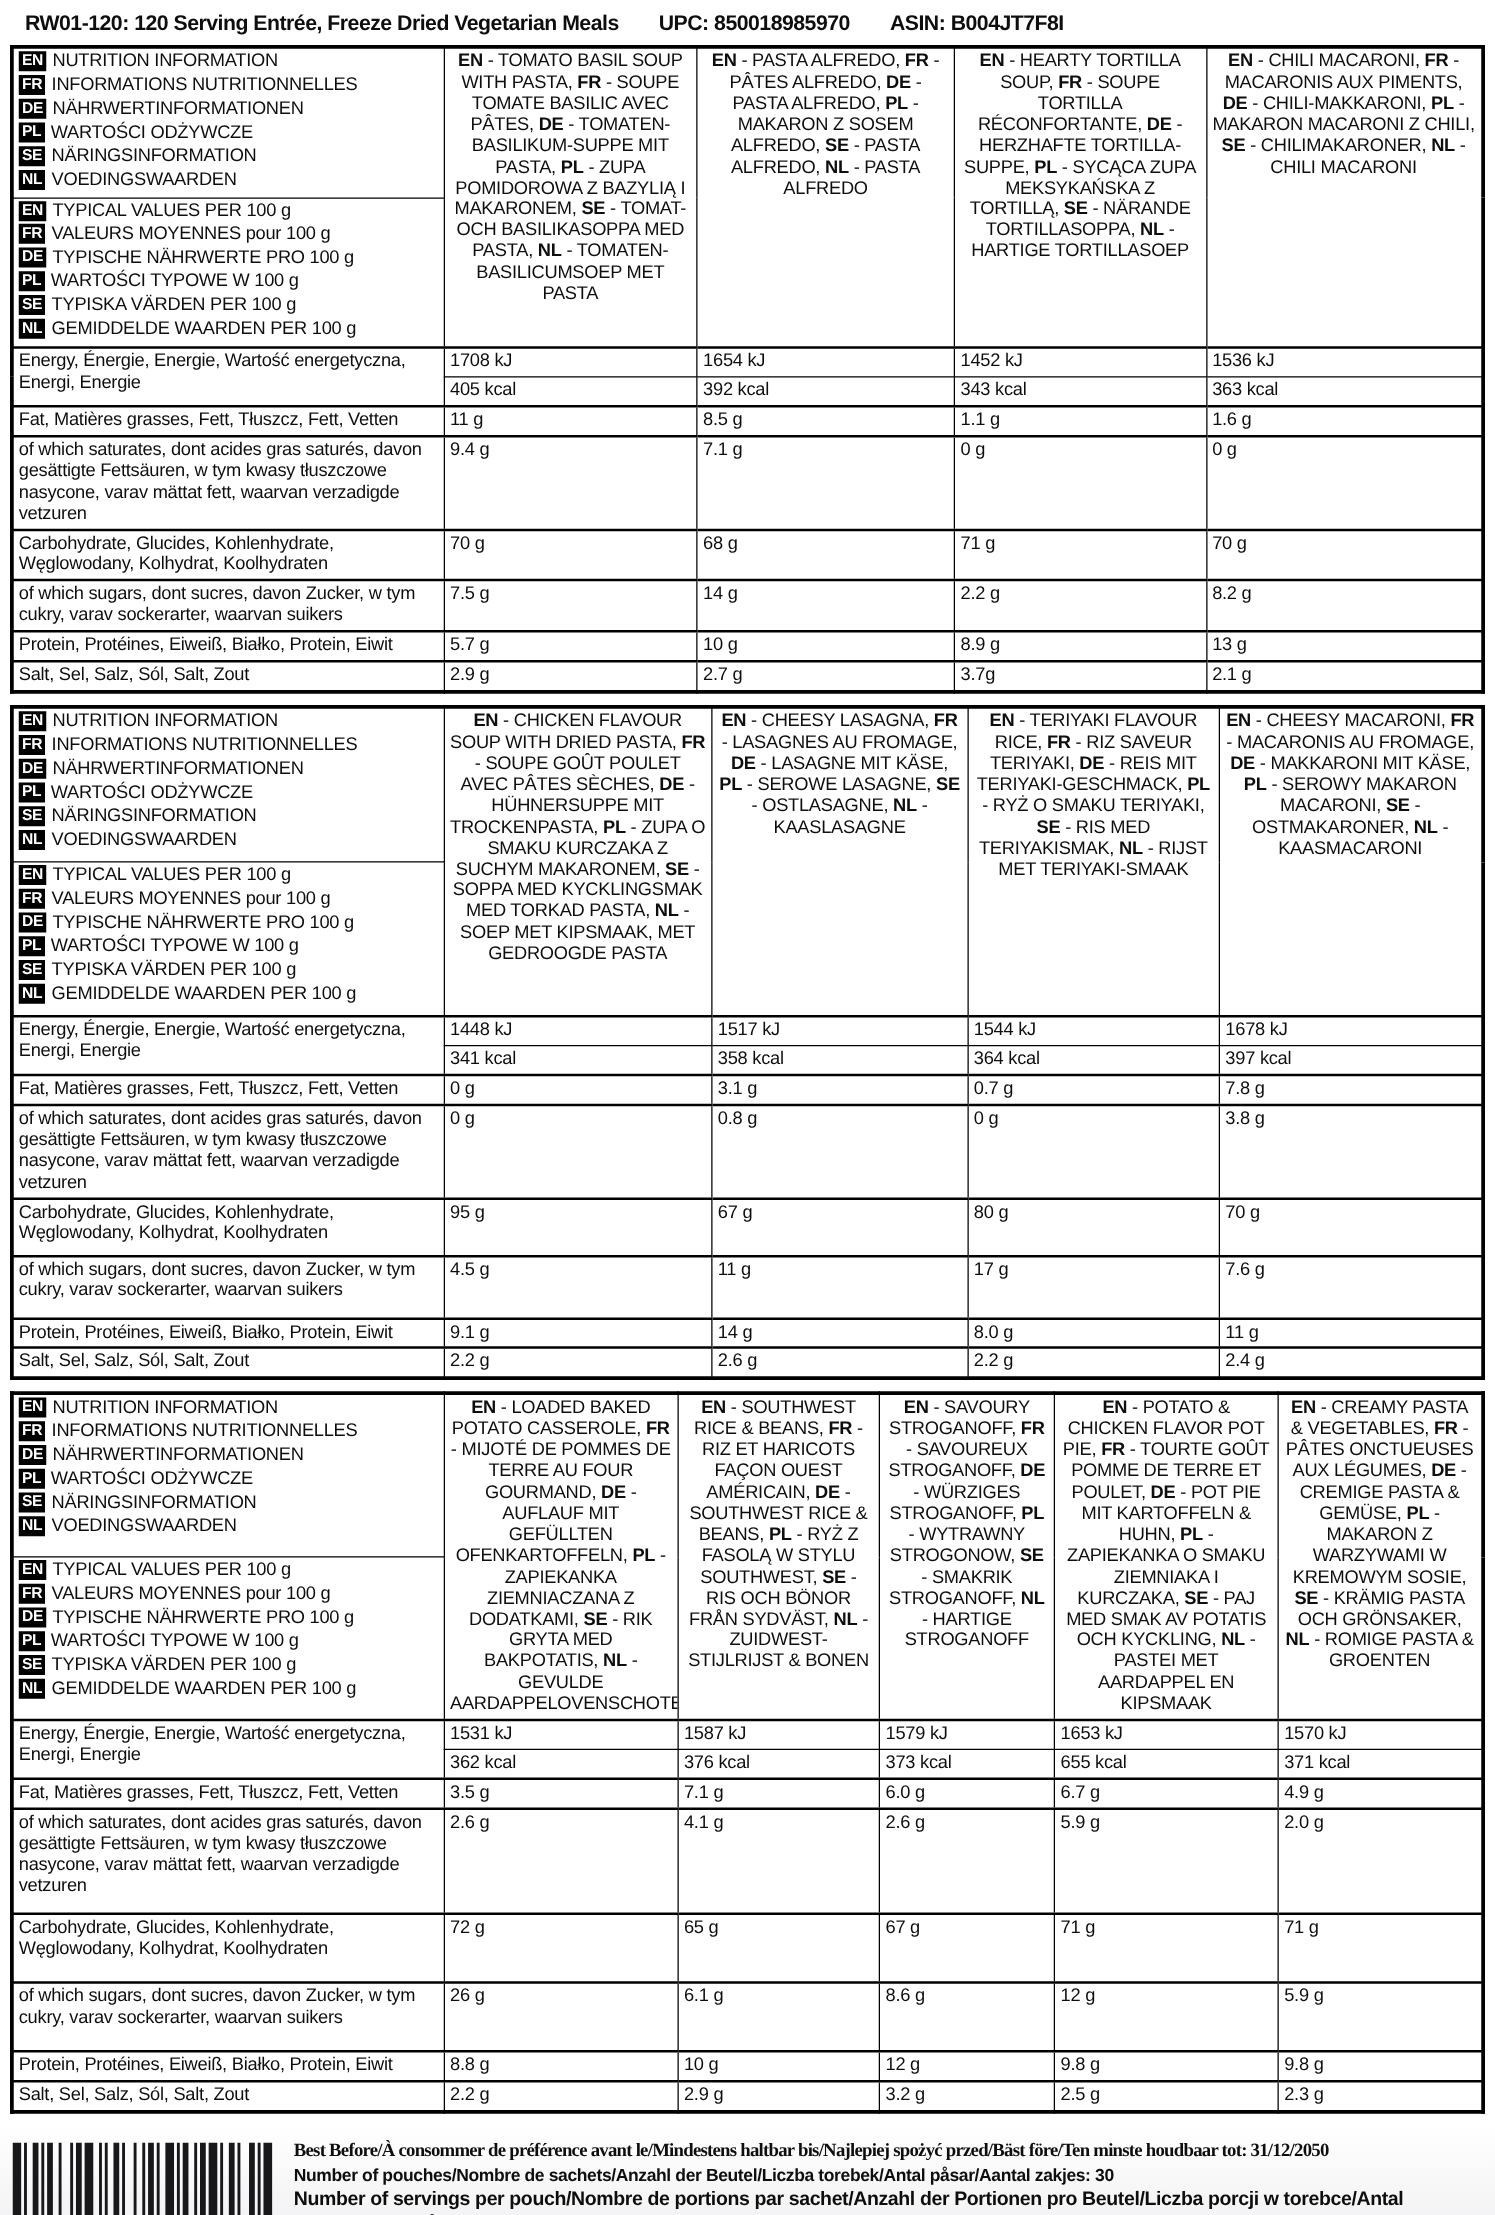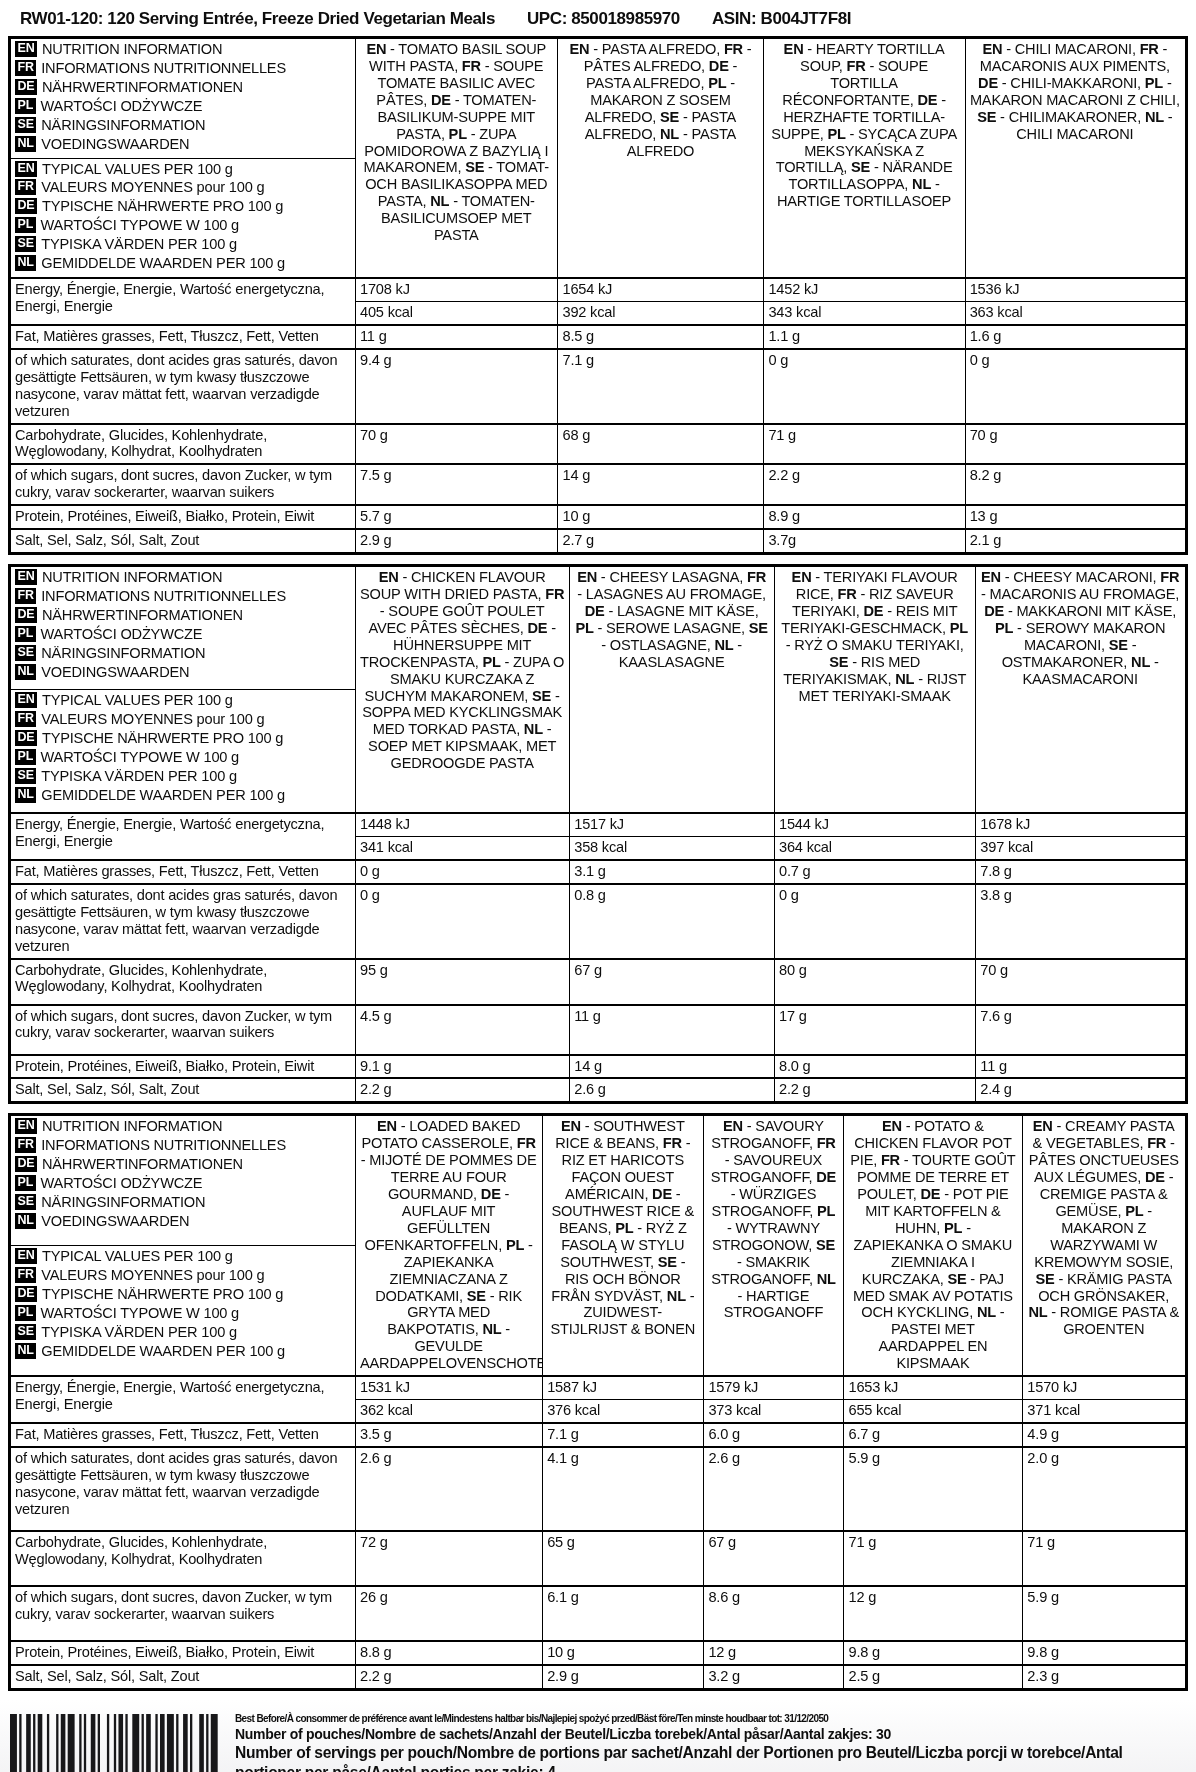--- a/index.html
+++ b/index.html
@@ -60,21 +60,21 @@
     min-height:140px;
   }
   .barcode-block{width:225px;flex:0 0 225px;padding-top:2px;}
   .footer-text{
     flex:1;
     font-weight:bold;
     letter-spacing:-0.3px;
     padding-right:6px;
   }
   .fl{line-height:1.3;}
-  .fl-0{font-size:10px;letter-spacing:-0.6px;white-space:nowrap;}
+  .fl-0{font-size:15px;letter-spacing:-0.6px;white-space:nowrap;font-family:Liberation Serif, serif;}
   .fl-1{font-size:15.6px;}
   .fl-2{font-size:14px;}
   .fl-3{font-size:15.6px;max-width:900px;}
 </style>
 </head>
 <body>
 
 <div class="title-bar">
   <span>RW01-120: 120 Serving Entrée, Freeze Dried Vegetarian Meals</span><span>UPC: 850018985970</span><span>ASIN: B004JT7F8I</span>
 </div>

